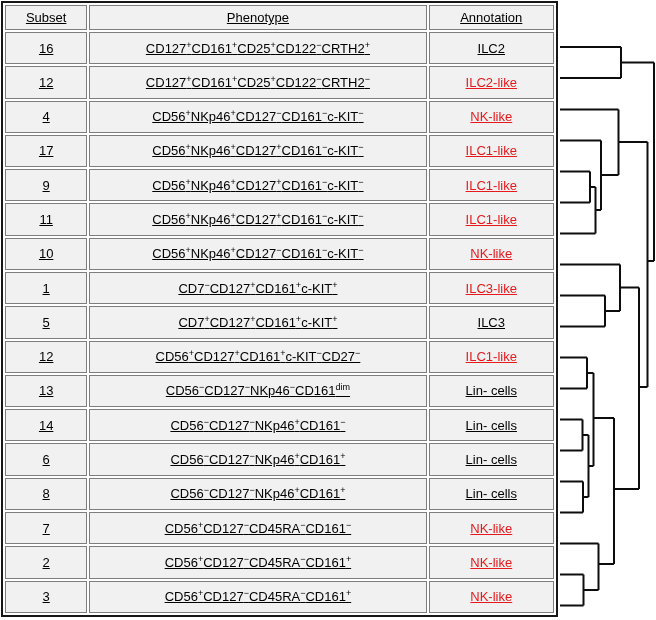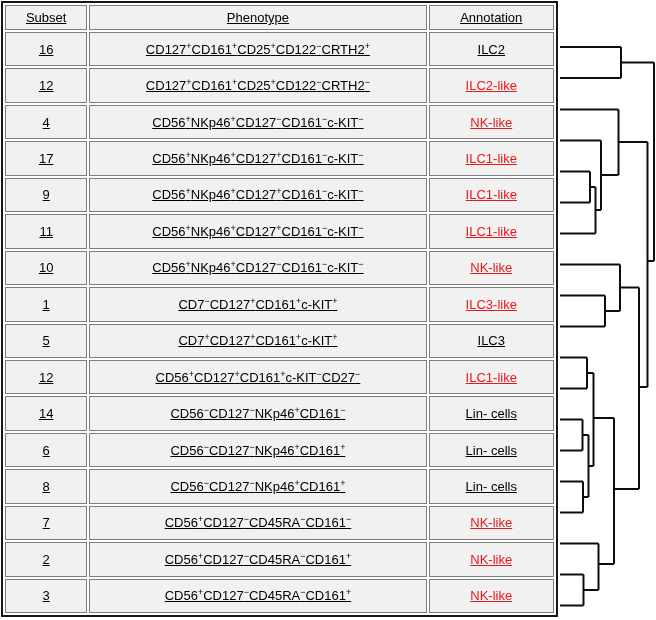--- a/index.html
+++ b/index.html
@@ -105,20 +105,25 @@
       <td>ILC3</td>
     </tr>
 
     <tr>
       <td>12</td>
       <td>CD56<sup>+</sup>CD127<sup>+</sup>CD161<sup>+</sup>c-KIT<sup>−</sup>CD27<sup>−</sup></td>
       <td class="red">ILC1-like</td>
     </tr>
 
 
+    <tr>
+      <td>13</td>
+      <td>CD56<sup>−</sup>CD127<sup>−</sup>NKp46<sup>−</sup>CD161<sup>dim</sup></td>
+      <td>Lin- cells</td>
+    </tr>
 
 
     <tr>
       <td>14</td>
       <td>CD56<sup>−</sup>CD127<sup>−</sup>NKp46<sup>+</sup>CD161<sup>−</sup></td>
       <td>Lin- cells</td>
     </tr>
 
     <tr>
       <td>6</td>

